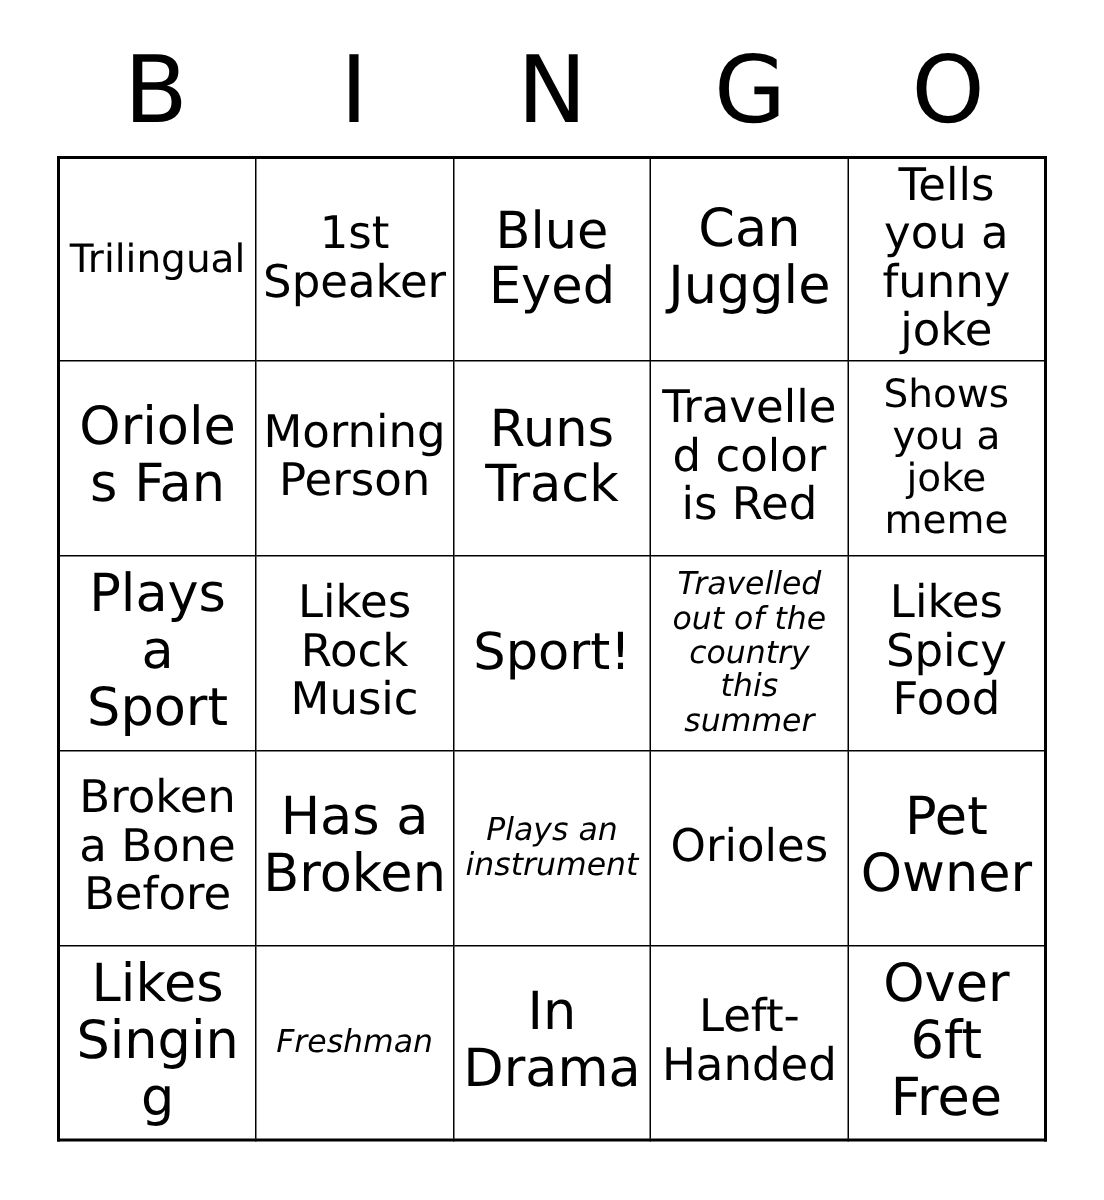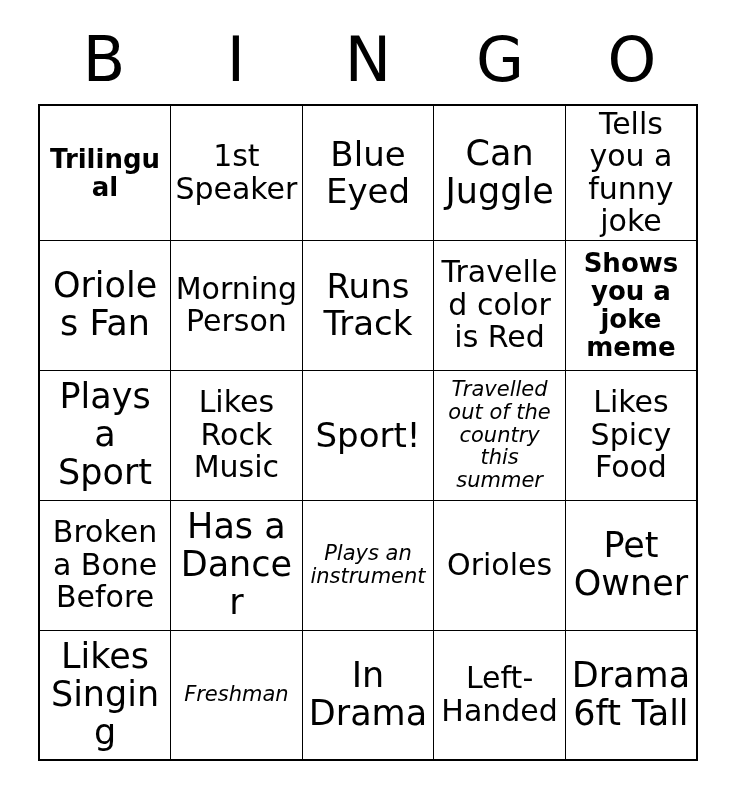--- a/index.html
+++ b/index.html
@@ -52,21 +52,21 @@
     padding: 2px 4px;
     box-sizing: border-box;
     font-family: "DejaVu Sans", sans-serif;
     line-height: 1.08;
     word-wrap: break-word;
     overflow: hidden;
   }
   .sz-xxl { font-size: 34px; }
   .sz-xl  { font-size: 35px; }
   .sz-l   { font-size: 30px; }
-  .sz-m   { font-size: 26px; font-weight: bold; }
+  .sz-m   { font-size: 26px; }
   .sz-s   { font-size: 21px; font-style: italic; }
 </style>
 </head>
 <body>
 
 <div class="bingo-page">
 
   <div class="header-row">
     <div class="header-cell">B</div>
     <div class="header-cell">I</div>
@@ -93,28 +93,28 @@
       </tr>
       <tr>
         <td class="sz-xl">Plays a Sport</td>
         <td class="sz-l">Likes Rock Music</td>
         <td class="sz-xxl">Sport!</td>
         <td class="sz-s">Travelled out of the country this summer</td>
         <td class="sz-l">Likes Spicy Food</td>
       </tr>
       <tr>
         <td class="sz-l">Broken a Bone Before</td>
-        <td class="sz-xl">Has a Dancer</td>
+        <td class="sz-xl">Has a Broken</td>
         <td class="sz-s">Plays an instrument</td>
         <td class="sz-l">Orioles</td>
         <td class="sz-xl">Pet Owner</td>
       </tr>
       <tr>
         <td class="sz-xl">Likes Singing</td>
         <td class="sz-s">Freshman</td>
         <td class="sz-xl">In Drama</td>
         <td class="sz-l">Left-Handed</td>
-        <td class="sz-xl">Drama 6ft Tall</td>
+        <td class="sz-xl">Over 6ft Free</td>
       </tr>
     </tbody>
   </table>
 
 </div>
 
 </body></html>

